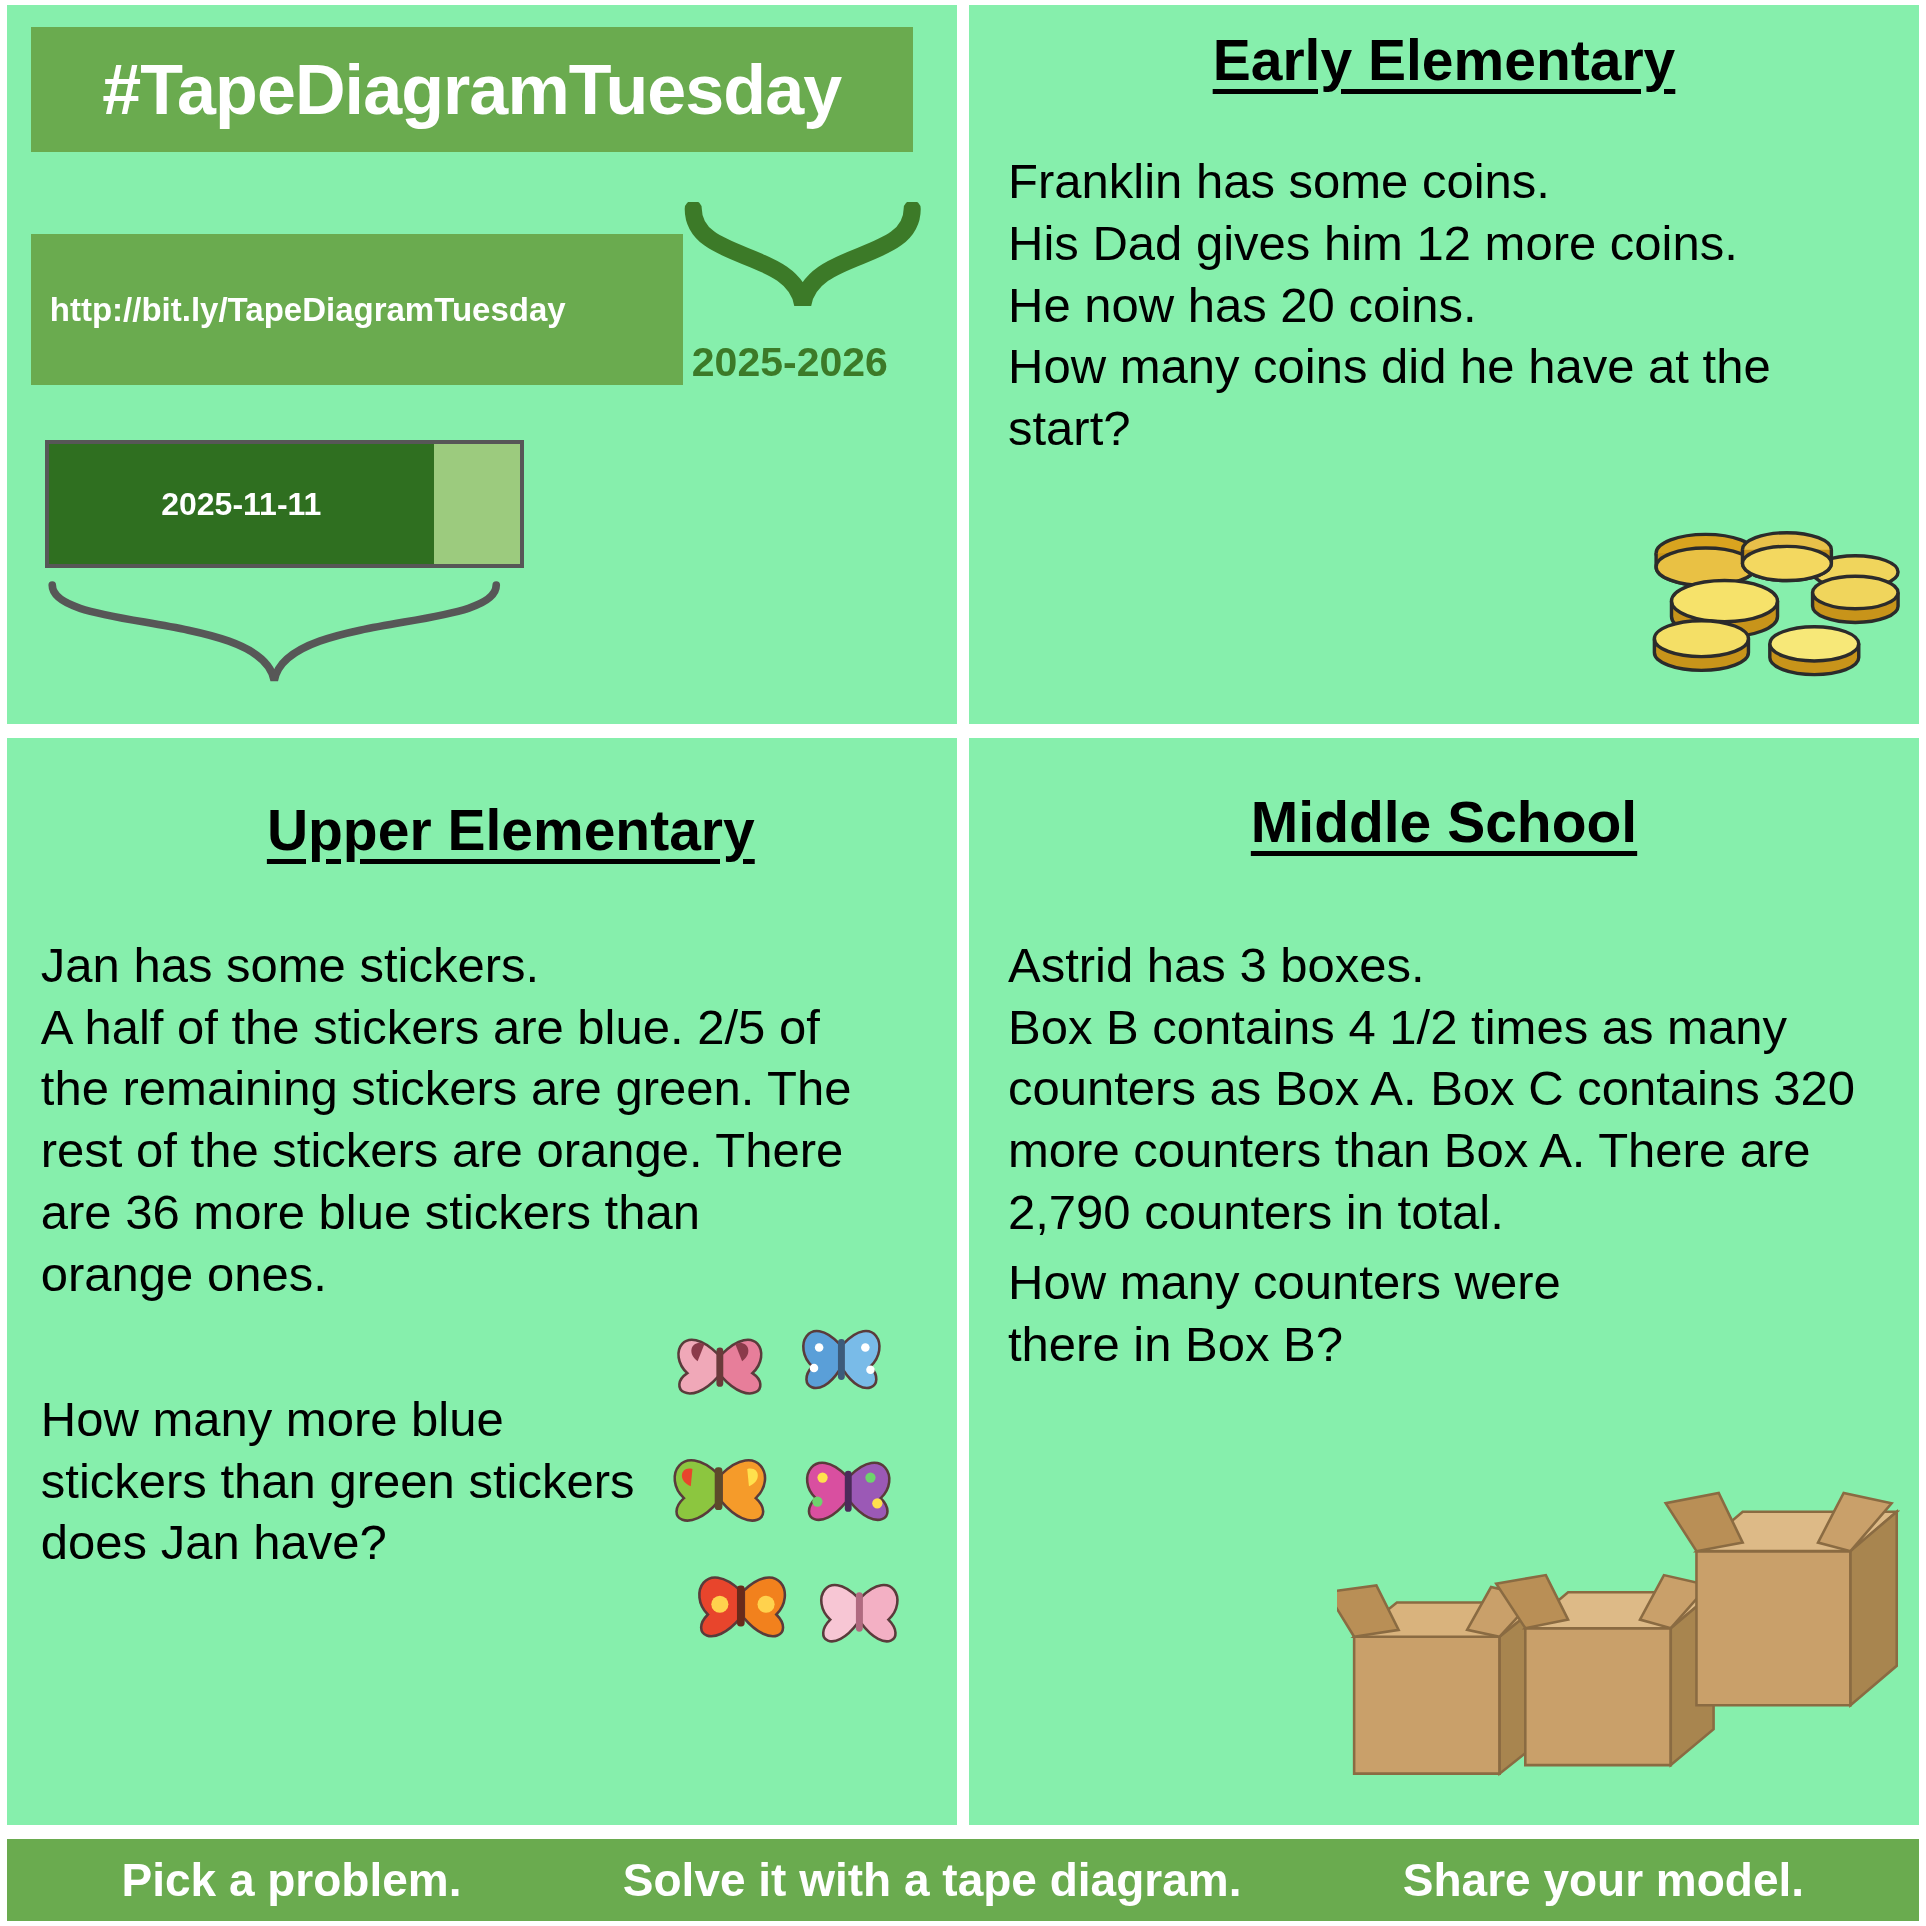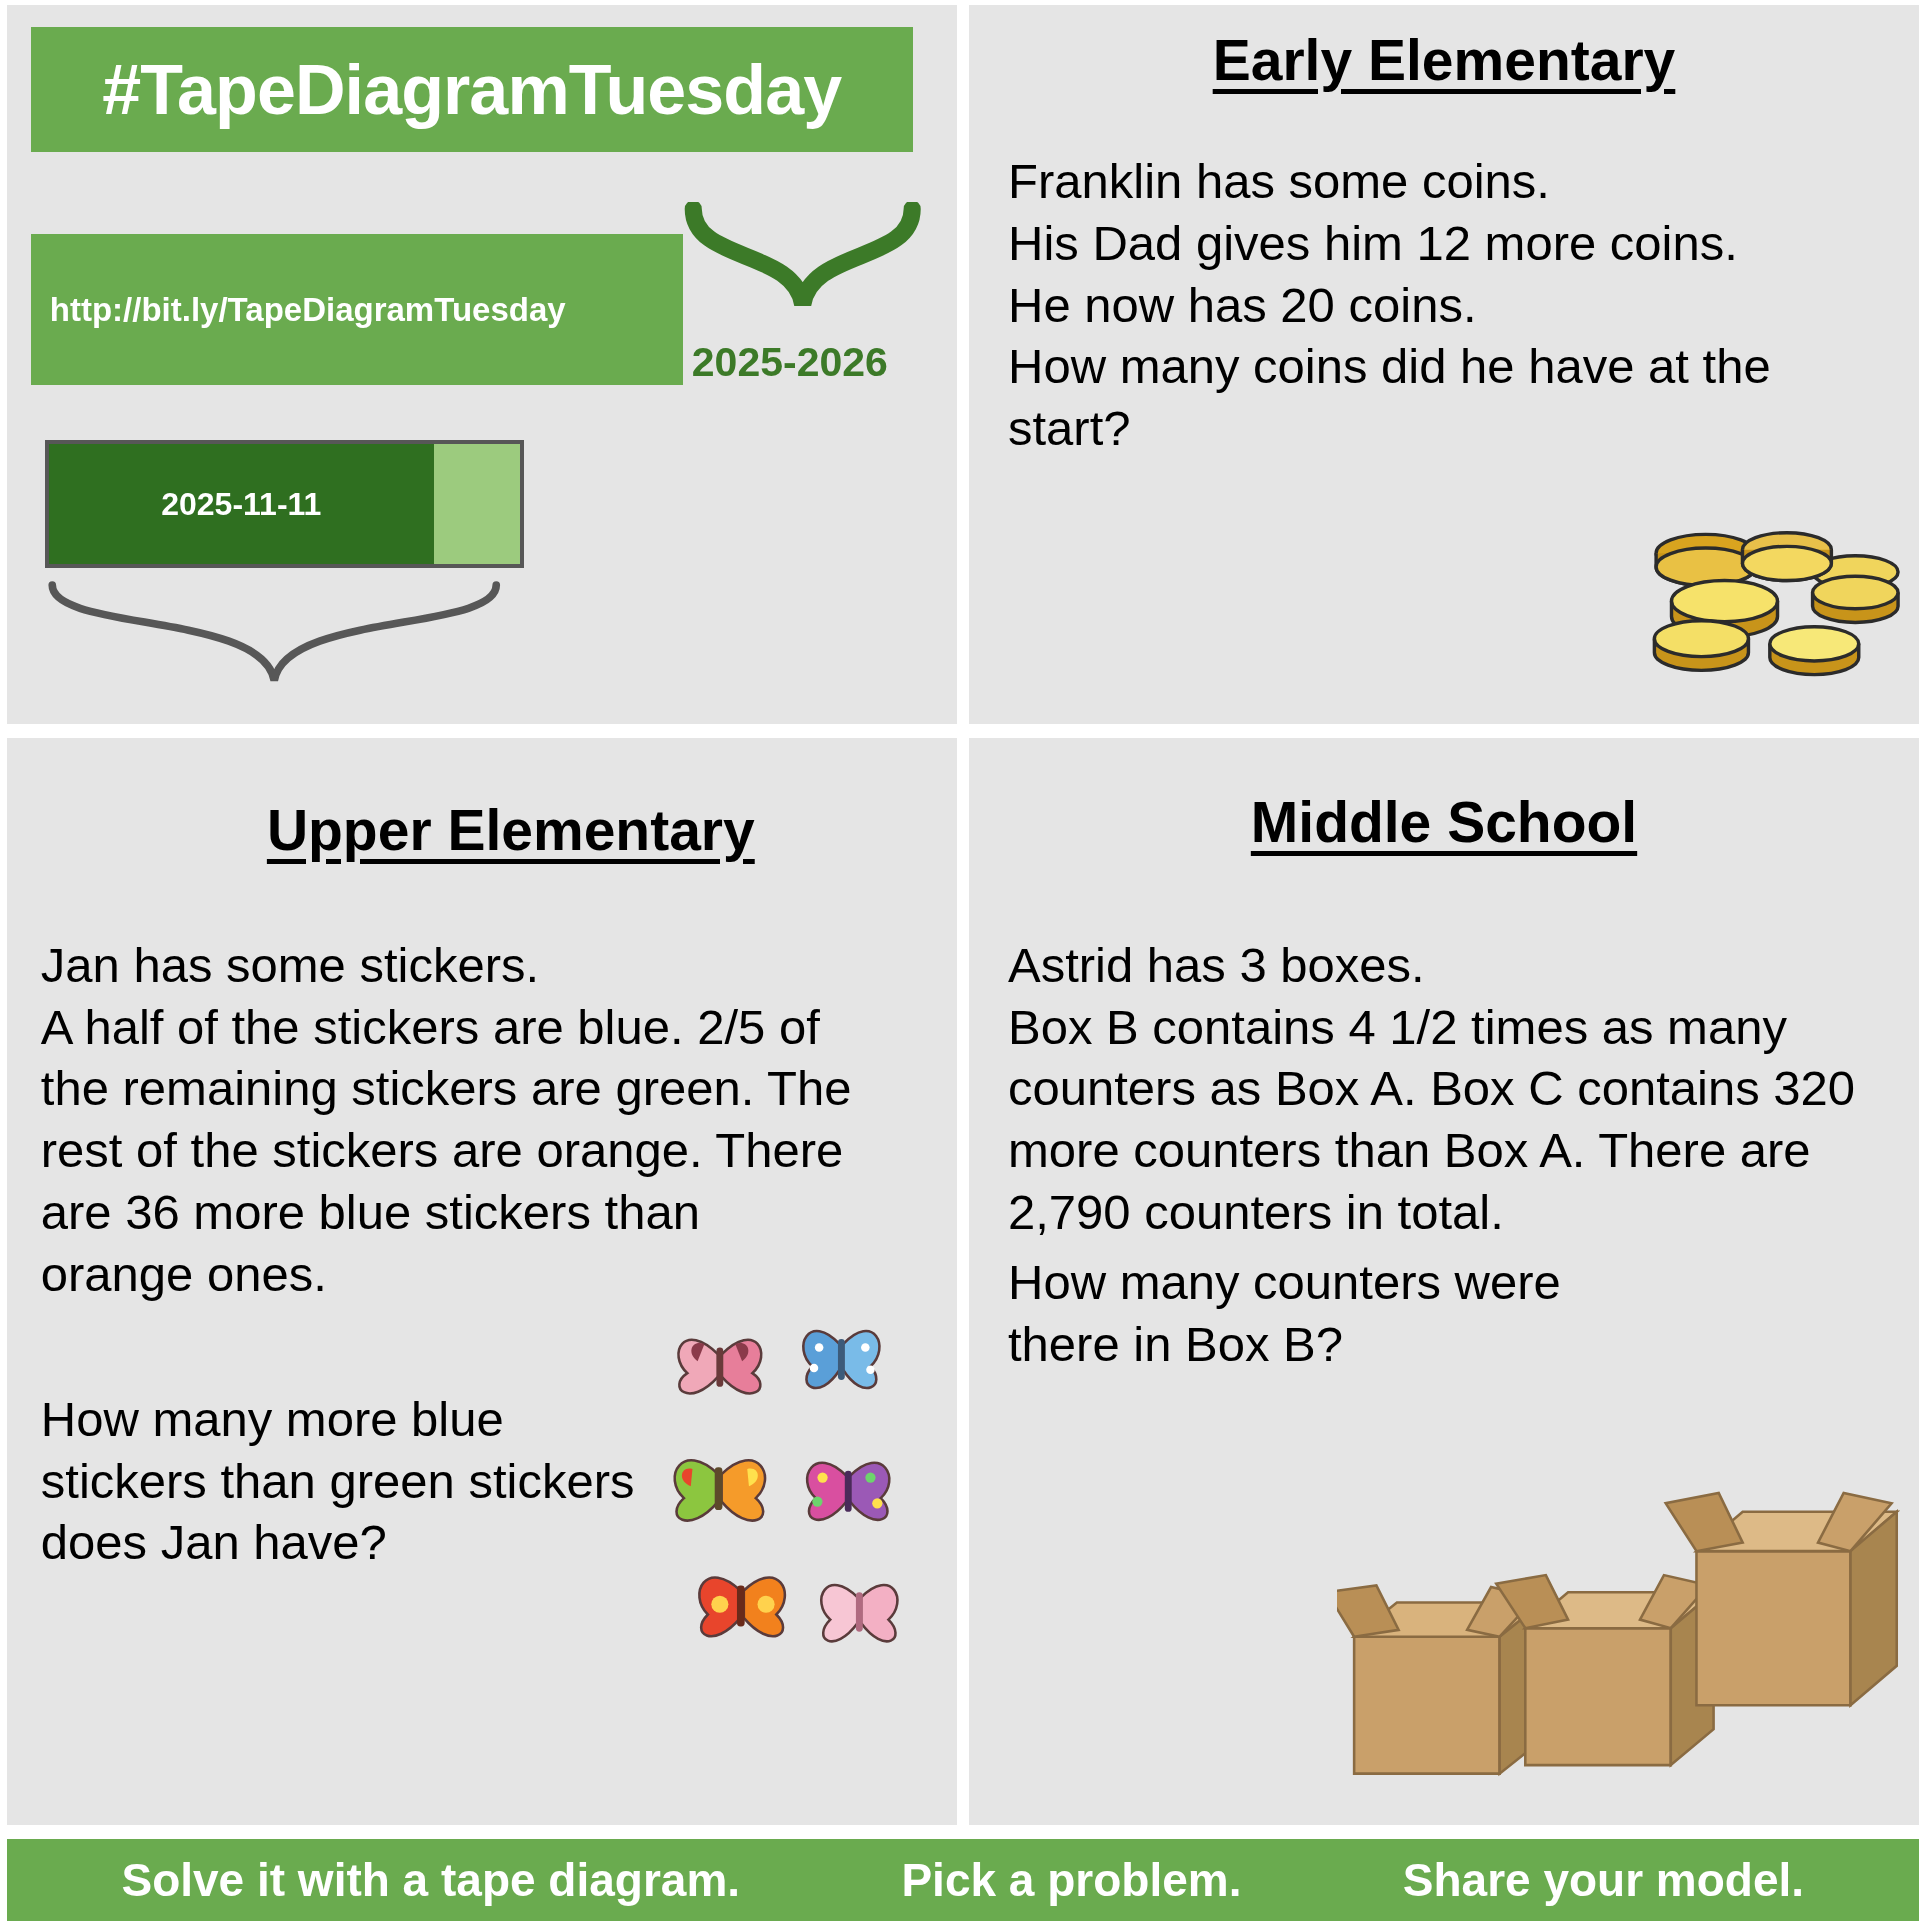--- a/index.html
+++ b/index.html
@@ -16,21 +16,21 @@
   .poster {
     position: relative;
     width: 1926px;
     height: 1926px;
     background: #ffffff;
     box-sizing: border-box;
   }
   
   .panel {
     position: absolute;
-    background: #e5e5e5;
+    background: #86efac;
     box-sizing: border-box;
     overflow: hidden;
   }
   #panel-branding {
     left: 6.8px;
     top: 5.1px;
     width: 950px;
     height: 719px;
   }
   #panel-early {
@@ -377,19 +377,19 @@
           <polygon points="20,90 74,44 254,44 200,90" fill="#ddba87"></polygon>
           <polygon points="200,90 254,44 254,224 200,270" fill="#a8854f"></polygon>
           <polygon points="20,90 -16,34 46,22 74,80" fill="#b98f56"></polygon>
           <polygon points="200,90 248,34 192,22 162,80" fill="#c9a06a"></polygon>
         </g>
       </g>
     </svg>
   </div>
 
   <div class="footer">
+    <span class="footer-text">Pick a problem.</span>
     <span class="footer-text">Solve it with a tape diagram.</span>
-    <span class="footer-text">Pick a problem.</span>
     <span class="footer-text">Share your model.</span>
   </div>
 
 </div>
 
 
 </body></html>

